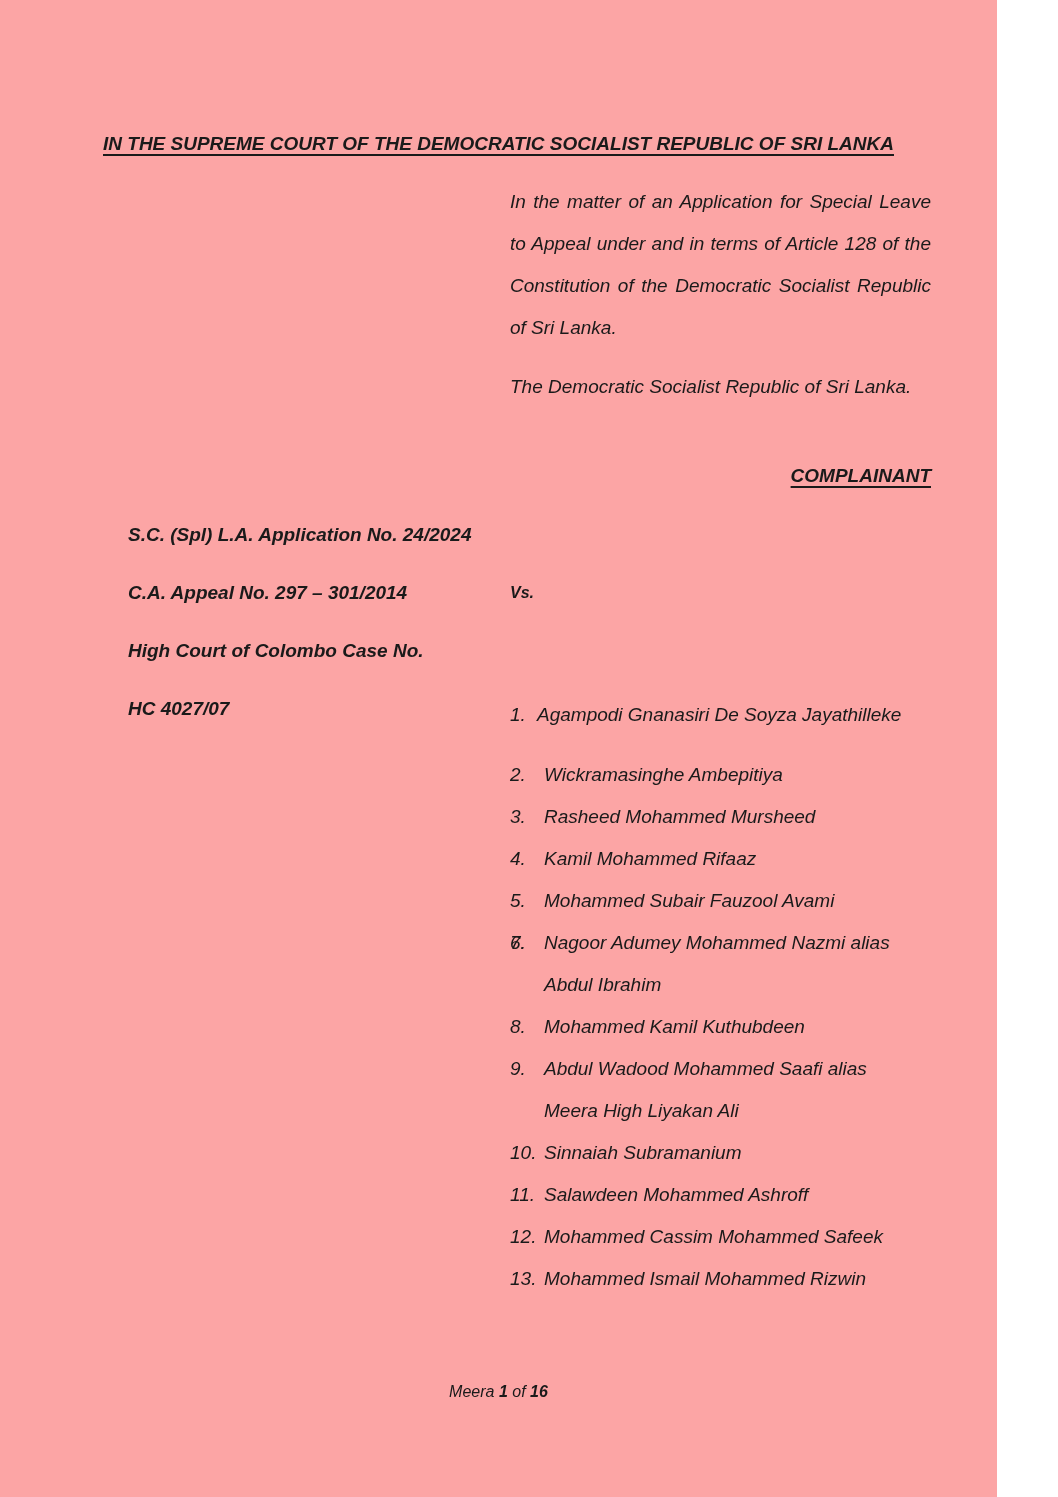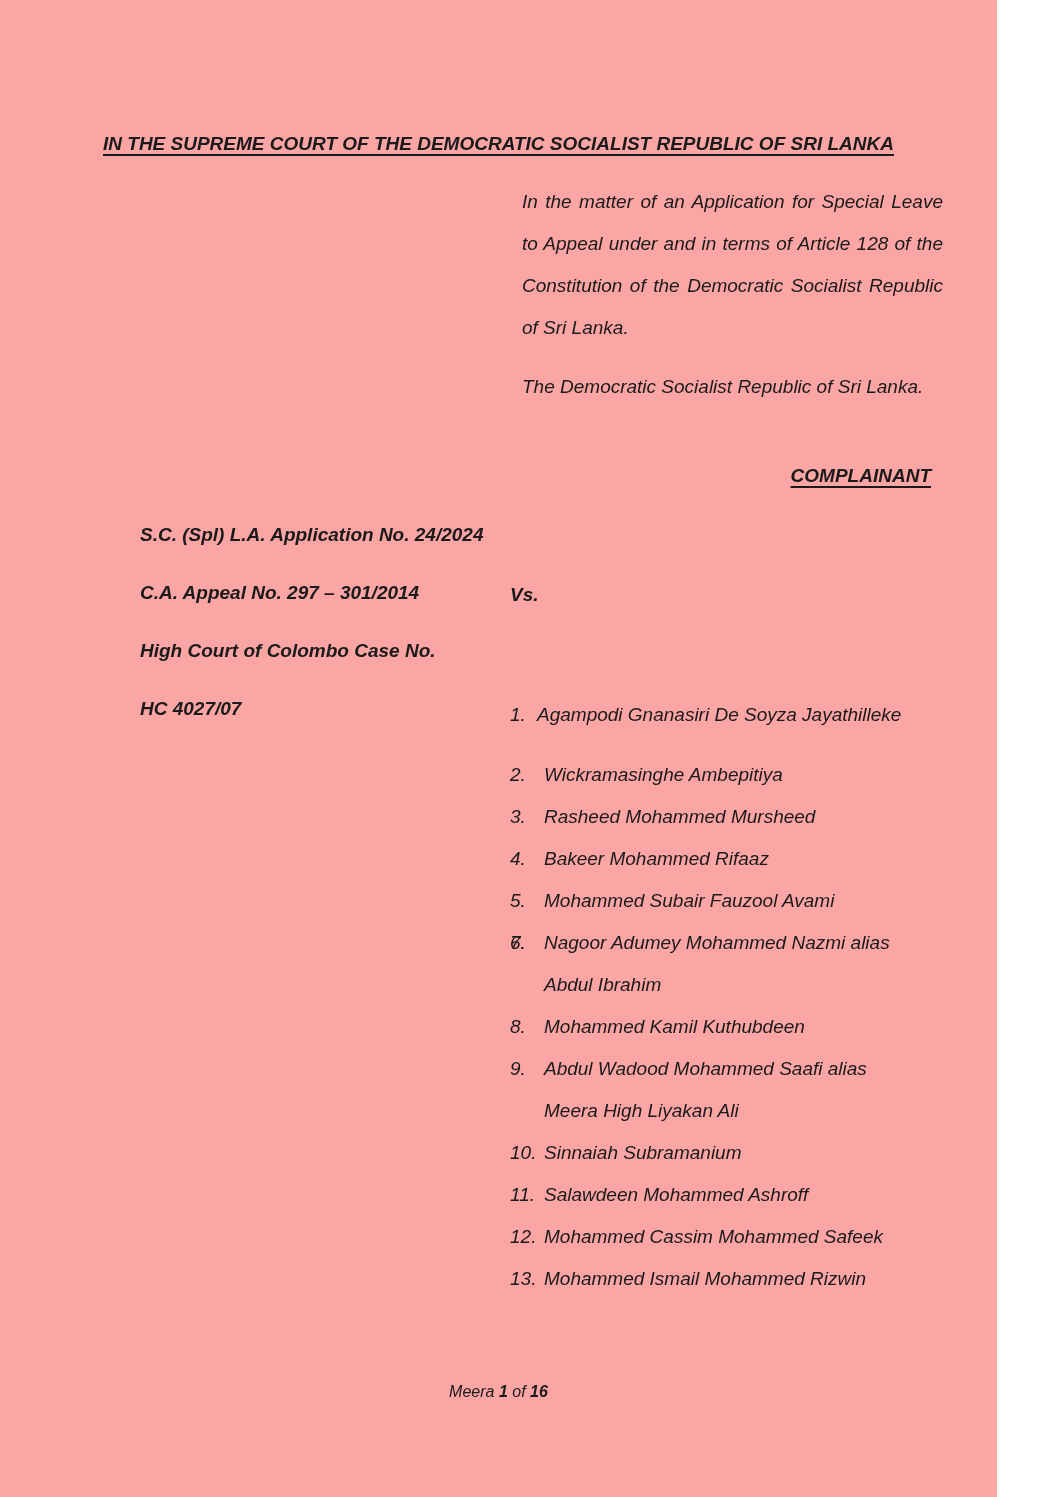--- a/index.html
+++ b/index.html
@@ -32,21 +32,20 @@
     text-decoration-thickness: 2px;
     text-underline-offset: 4px;
   }
   .right-para {
     position: absolute;
     left: 510px;
     width: 421px;
     font-size: 19px;
     line-height: 42px;
     text-align: justify;
-    margin-left: 12px;
   }
   .para1 { top: 181px; }
   .para2 { top: 366px; }
   .complainant {
     position: absolute;
     left: 510px;
     width: 421px;
     top: 465px;
     text-align: right;
     font-size: 19px;
@@ -62,27 +61,26 @@
     left: 128px;
     top: 524px;
     width: 390px;
     font-size: 19px;
     font-weight: bold;
   }
   .case-ref {
     line-height: 22px;
     margin-bottom: 36px;
     white-space: nowrap;
-    margin-left: 12px;
   }
   .vs-label {
     position: absolute;
     left: 510px;
     top: 584px;
-    font-size: 19px;
+    font-size: 16px;
     font-weight: bold;
   }
   .respondents {
     position: absolute;
     left: 510px;
     top: 694px;
     width: 424px;
     font-size: 19px;
   }
   .resp-item {
@@ -135,21 +133,21 @@
       <div class="case-ref">HC 4027/07</div>
     </div>
 
   <div class="vs-label">Vs.</div>
 
   <div class="respondents">
 
   <div class="resp-item first"><span class="resp-num">1.</span><span class="resp-name">Agampodi Gnanasiri De Soyza Jayathilleke</span></div>
       <div class="resp-item"><span class="resp-num">2.</span><span class="resp-name">Wickramasinghe Ambepitiya</span></div>
       <div class="resp-item"><span class="resp-num">3.</span><span class="resp-name">Rasheed Mohammed Mursheed</span></div>
-      <div class="resp-item"><span class="resp-num">4.</span><span class="resp-name">Bakeer Mohammed Rifaaz</span></div>
+      <div class="resp-item"><span class="resp-num">4.</span><span class="resp-name">Kamil Mohammed Rifaaz</span></div>
       <div class="resp-item"><span class="resp-num">5.</span><span class="resp-name">Mohammed Subair Fauzool Avami</span></div>
       <div class="resp-item"><span class="resp-num">6.</span></div>
       <div class="resp-item"><span class="resp-num">7.</span><span class="resp-name">Nagoor Adumey Mohammed Nazmi alias
 Abdul Ibrahim</span></div>
       <div class="resp-item"><span class="resp-num">8.</span><span class="resp-name">Mohammed Kamil Kuthubdeen</span></div>
       <div class="resp-item"><span class="resp-num">9.</span><span class="resp-name">Abdul Wadood Mohammed Saafi alias
 Meera High Liyakan Ali</span></div>
       <div class="resp-item"><span class="resp-num">10.</span><span class="resp-name">Sinnaiah Subramanium</span></div>
       <div class="resp-item"><span class="resp-num">11.</span><span class="resp-name">Salawdeen Mohammed Ashroff</span></div>
       <div class="resp-item"><span class="resp-num">12.</span><span class="resp-name">Mohammed Cassim Mohammed Safeek</span></div>

